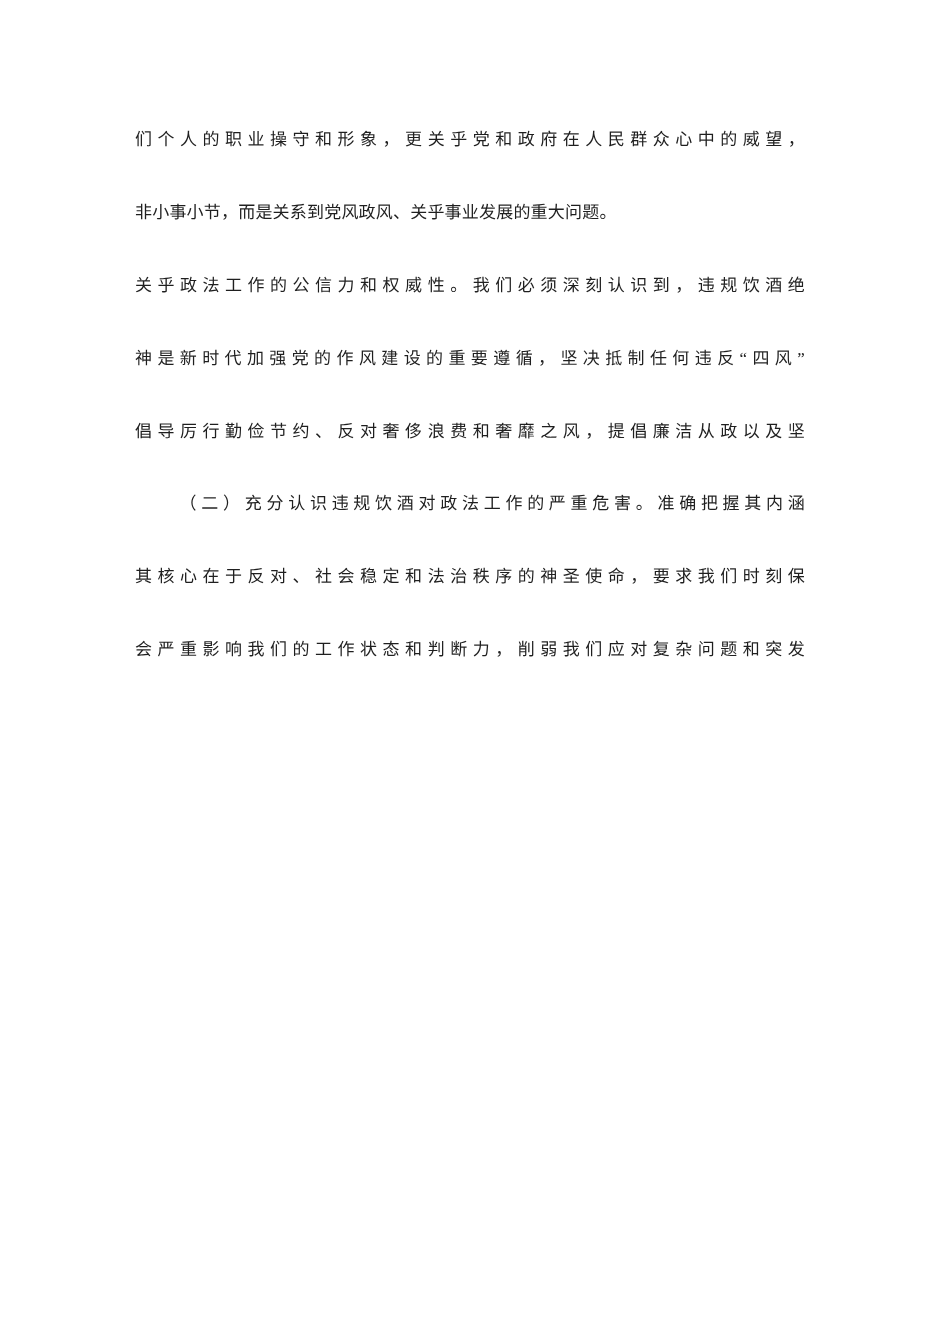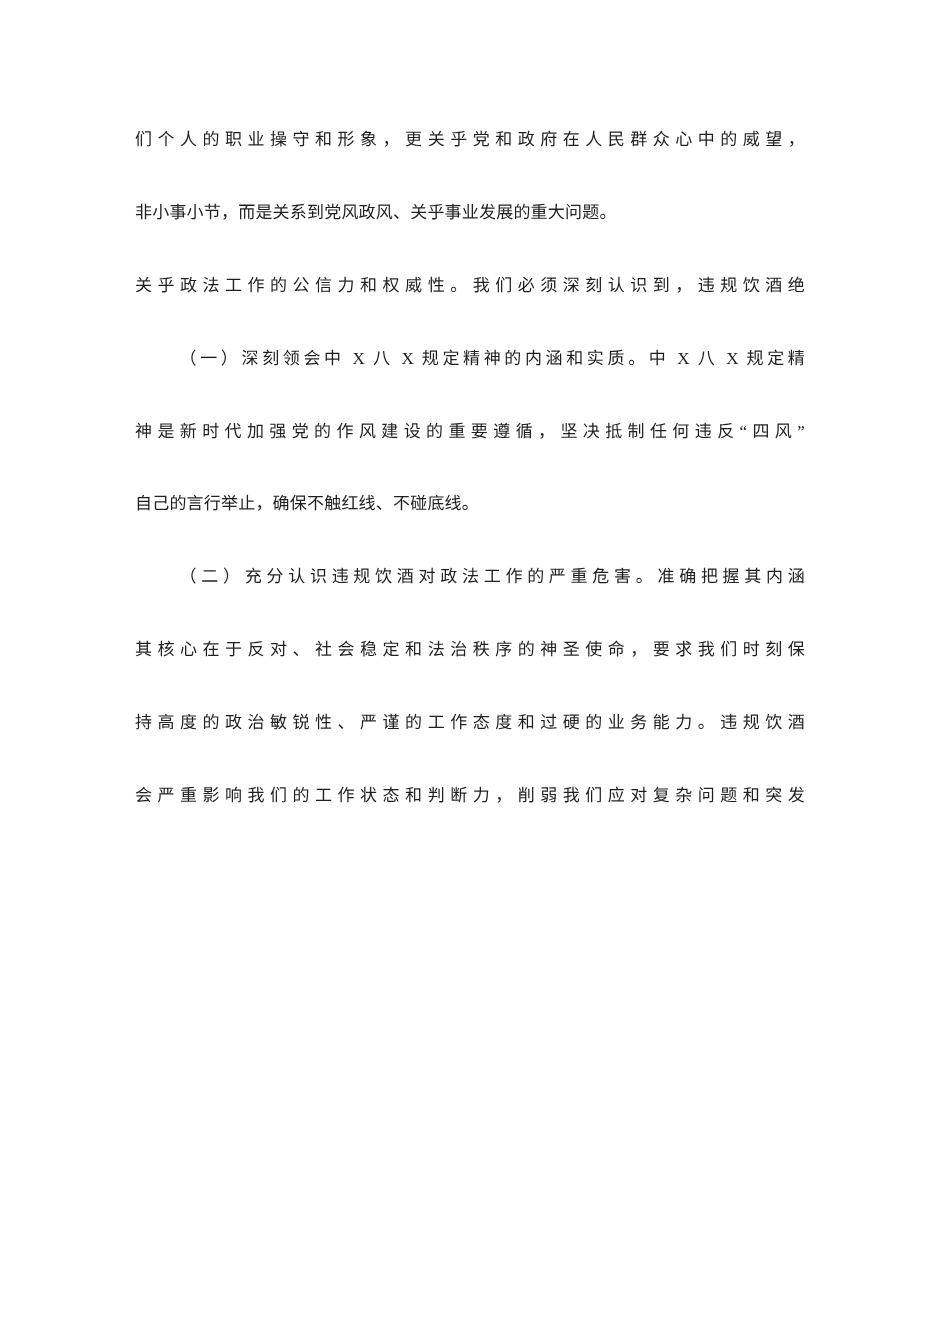--- a/index.html
+++ b/index.html
@@ -44,21 +44,19 @@
   }
 </style>
 </head>
 <body>
 
 <div class="page">
   <div class="textblock">
     <div class="line jl">们个人的职业操守和形象，更关乎党和政府在人民群众心中的威望，</div>
     <div class="line">非小事小节，而是关系到党风政风、关乎事业发展的重大问题。</div>
     <div class="line jl">关乎政法工作的公信力和权威性。我们必须深刻认识到，违规饮酒绝</div>
-    <div class="line jl indent">（一）深刻领会中 X 八 X 规定精神的内涵和实质。中 X 八 X 规定精</div>
     <div class="line jl">神是新时代加强党的作风建设的重要遵循，坚决抵制任何违反“四风”</div>
-    <div class="line">自己的言行举止，确保不触红线、不碰底线。</div>
+    <div class="line jl">倡导厉行勤俭节约、反对奢侈浪费和奢靡之风，提倡廉洁从政以及坚</div>
     <div class="line jl indent">（二）充分认识违规饮酒对政法工作的严重危害。准确把握其内涵</div>
     <div class="line jl">其核心在于反对、社会稳定和法治秩序的神圣使命，要求我们时刻保</div>
-    <div class="line jl">持高度的政治敏锐性、严谨的工作态度和过硬的业务能力。违规饮酒</div>
     <div class="line jl">会严重影响我们的工作状态和判断力，削弱我们应对复杂问题和突发</div>
   </div>
 </div>
 
 </body></html>

